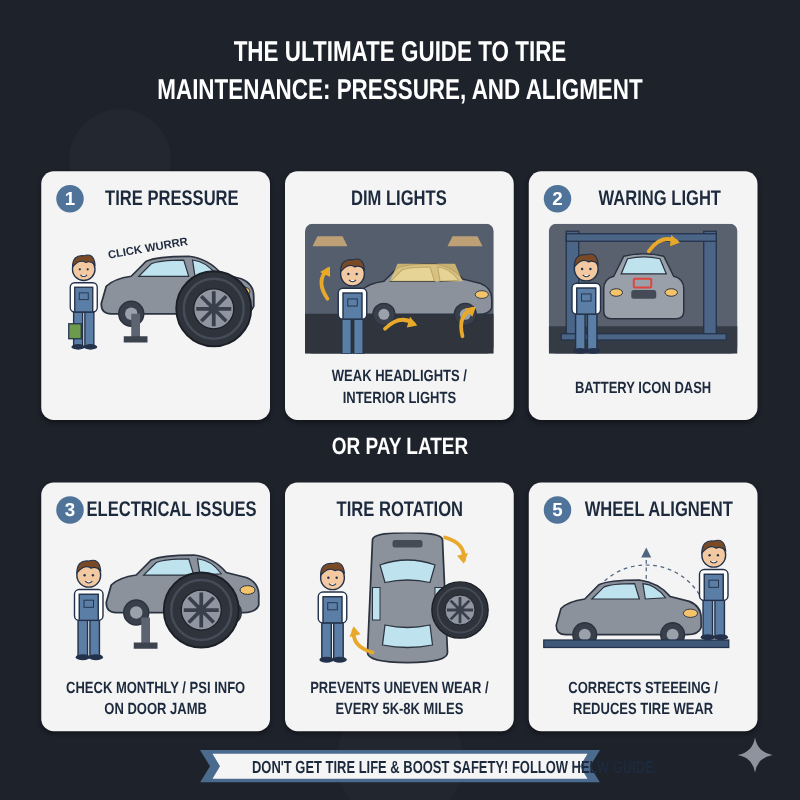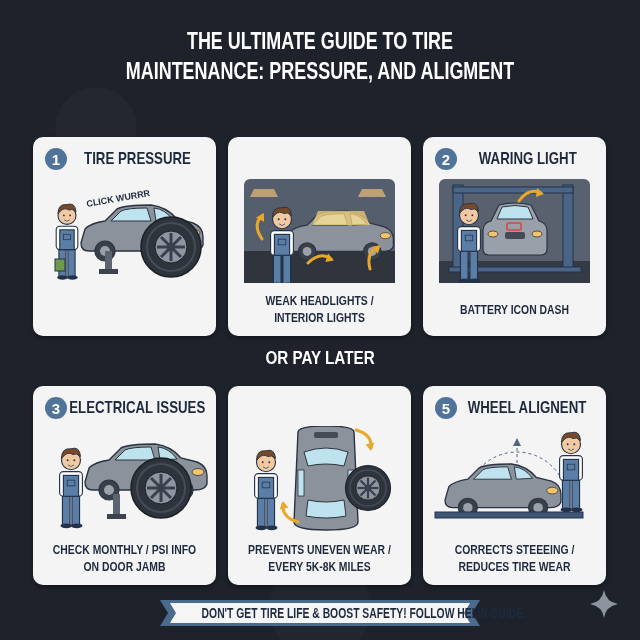--- a/index.html
+++ b/index.html
@@ -157,20 +157,23 @@
       <rect x="64" y="74" width="7" height="20" fill="#5b6470"></rect>
       <rect x="58" y="92" width="19" height="5" fill="#3c434e"></rect>
       <use href="#mechanic" transform="translate(26,42) scale(0.9)"></use>
       <rect x="14" y="82" width="10" height="12" fill="#6d9a4d" stroke="#23324a" stroke-width="1"></rect>
       <text x="46" y="30" font-family="Liberation Sans, sans-serif" font-weight="bold" font-size="9" fill="#1d2a3d" transform="rotate(-10 46 30)">CLICK WURRR</text>
     </svg>
   </div>
 </div>
 
 <div class="card" style="left:228px; top:137px;">
+  <div class="card-head">
+    <div class="card-title">DIM LIGHTS</div>
+  </div>
   <div class="card-art" style="left:16px; right:16px; top:42px; height:104px;">
     <svg viewBox="0 0 151 104">
       <rect x="0" y="0" width="151" height="104" rx="6" fill="#555e6c"></rect>
       <rect x="0" y="72" width="151" height="32" fill="#2f343d"></rect>
       <path d="M10,10 L30,10 L34,18 L6,18 Z" fill="#d8b07a" opacity="0.8"></path>
       <path d="M118,10 L138,10 L142,18 L114,18 Z" fill="#d8b07a" opacity="0.8"></path>
       <use href="#car-side" transform="translate(42,32) scale(0.88)"></use>
       <path d="M74,32 L120,32 L126,46 L68,46 Z" fill="#f1cf78" opacity="0.75"></path>
       <use href="#mechanic" transform="translate(38,44) scale(0.95)"></use>
       <use href="#arrow-curve" transform="translate(18,60) rotate(-70)"></use>
@@ -229,20 +232,23 @@
       <use href="#mechanic" transform="translate(30,38) scale(0.95)"></use>
     </svg>
   </div>
   <div class="card-caption">
     <div>CHECK MONTHLY / PSI INFO</div>
     <div>ON DOOR JAMB</div>
   </div>
 </div>
 
 <div class="card" style="left:228px; top:386px;">
+  <div class="card-head">
+    <div class="card-title">TIRE ROTATION</div>
+  </div>
   <div class="card-art" style="height:108px;">
     <svg viewBox="0 0 167 108">
 
       <path d="M62,6 Q62,0 90,0 Q118,0 118,6 L122,96 Q122,104 90,104 Q58,104 58,96 Z" fill="#8c929c" stroke="#2b3340" stroke-width="1.4"></path>
       <path d="M68,26 Q90,18 112,26 L108,40 Q90,36 72,40 Z" fill="#bfe3ee" stroke="#2b3340"></path>
       <path d="M72,74 Q90,78 108,74 L110,90 Q90,94 70,90 Z" fill="#bfe3ee" stroke="#2b3340"></path>
       <rect x="62" y="44" width="6" height="26" fill="#bfe3ee" stroke="#2b3340" stroke-width="0.8"></rect>
       <rect x="112" y="44" width="6" height="26" fill="#bfe3ee" stroke="#2b3340" stroke-width="0.8"></rect>
       <rect x="78" y="6" width="24" height="6" rx="2" fill="#444b56"></rect>
       <use href="#tire-big" transform="translate(132,62) scale(0.75)"></use>

